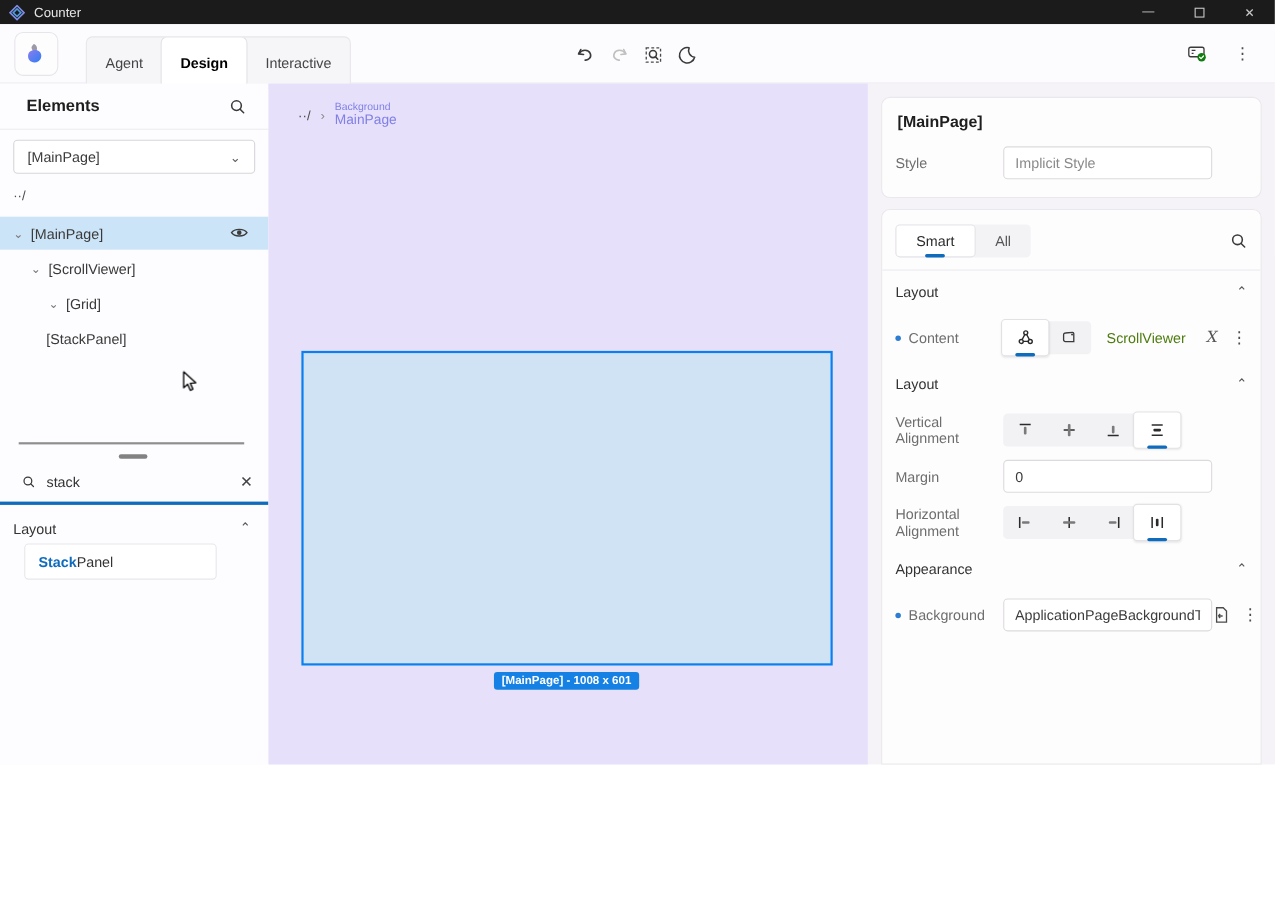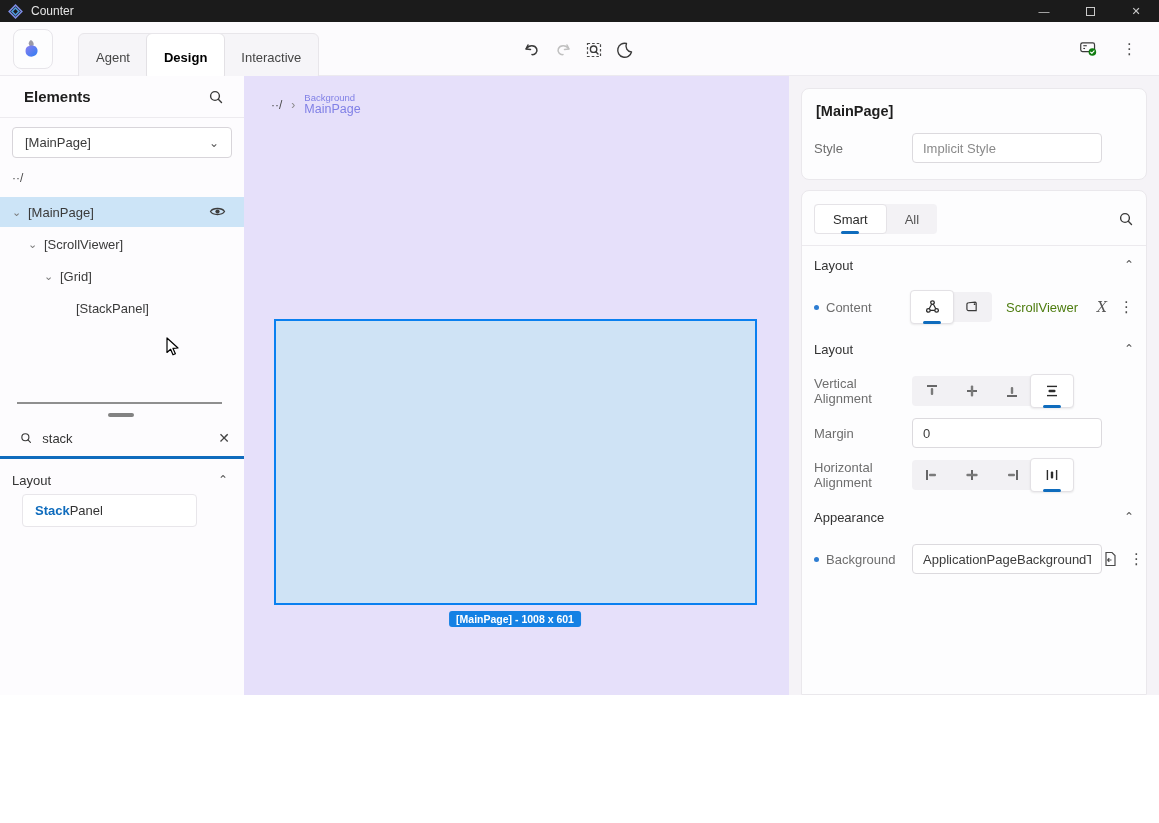--- a/index.html
+++ b/index.html
@@ -41,21 +41,21 @@
     border:1px solid #d8d5da; border-radius:4px; display:flex; align-items:center;
     justify-content:space-between; padding:0 12px; font-size:13px; color:#3a3a3a; }
   .chev { color:#5b5b5b; font-size:12px; line-height:1; }
   .ep-path { position:absolute; left:12px; top:95px; font-size:12px; color:#4a4a4a; }
   .tree { position:absolute; left:0; right:0; top:121px; }
   .tree-row { height:30px; margin-bottom:2px; display:flex; align-items:center; font-size:13px;
     color:#3a3a3a; padding-left:12px; position:relative; }
   .tree-row.selected { background:#cce4f7; }
   .tree-row .tchev { width:16px; color:#7a7a7a; font-size:11px; }
   .tree-row .tspace { width:16px; }
-  .tree-row.l1 { padding-left:28px; } .tree-row.l2 { padding-left:44px; } .tree-row.l3 { padding-left:60px; }
+  .tree-row.l1 { padding-left:28px; } .tree-row.l2 { padding-left:44px; } .tree-row.l3 { padding-left:26px; }
   .eye { position:absolute; right:18px; top:7px; }
   .lp-divider { position:absolute; left:17px; right:22px; top:326px; height:2px; background:#8f8f8f; }
   .lp-handle { position:absolute; left:108px; top:337px; width:26px; height:4px; border-radius:2px; background:#828282; }
   .lp-search { position:absolute; left:0; right:0; top:344px; height:36px; display:flex; align-items:center;
     padding:0 14px 0 20px; }
   .lp-search input { border:none; outline:none; background:transparent; font-size:13px; color:#333;
     margin-left:10px; flex:1; font-family:inherit; }
   .lp-search .clear { color:#444; font-size:14px; }
   .lp-underline { position:absolute; left:0; right:0; top:380px; height:3px; background:#0f6cbd; }
   .res-header { position:absolute; left:12px; right:16px; top:392px; height:24px; display:flex;

